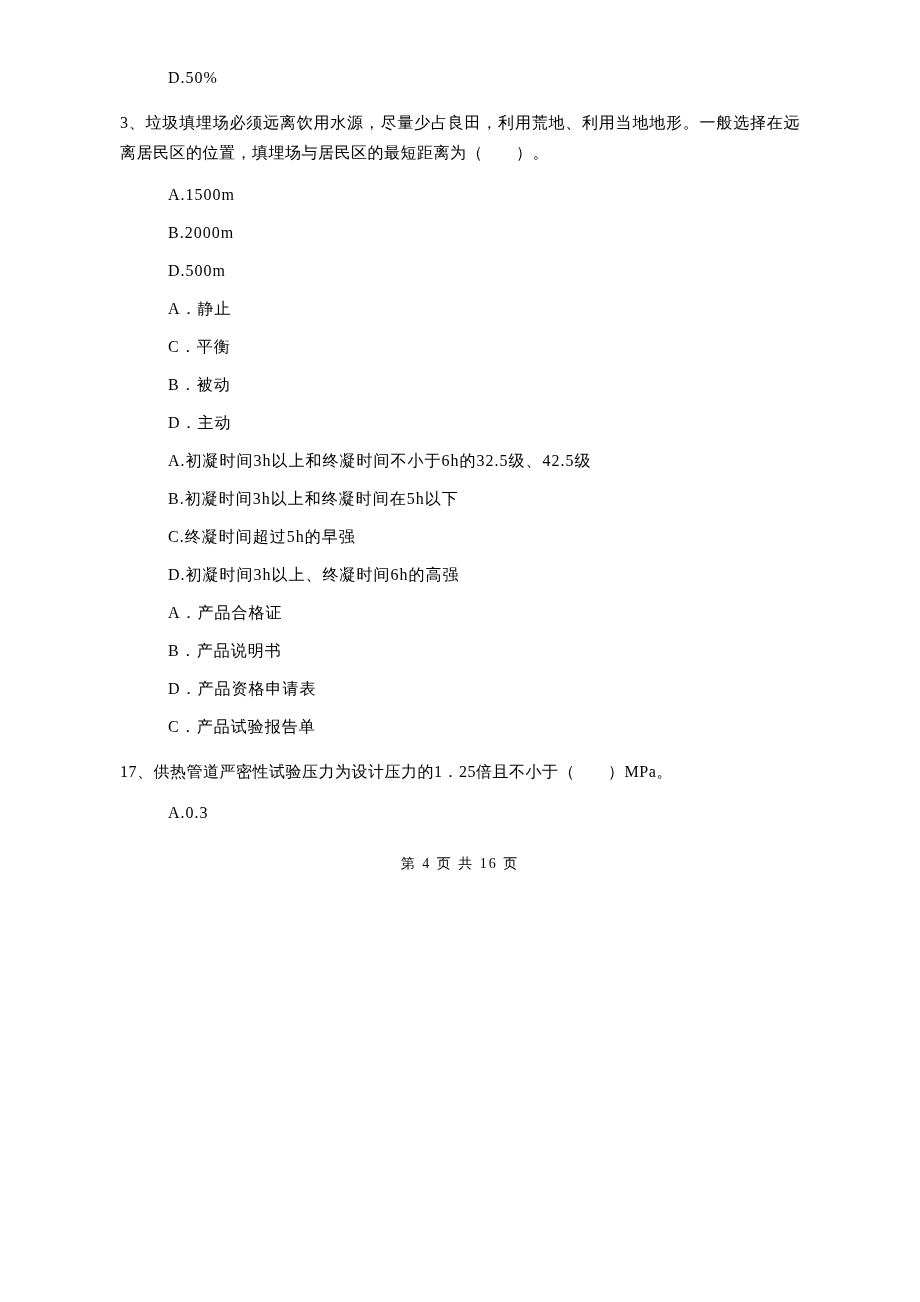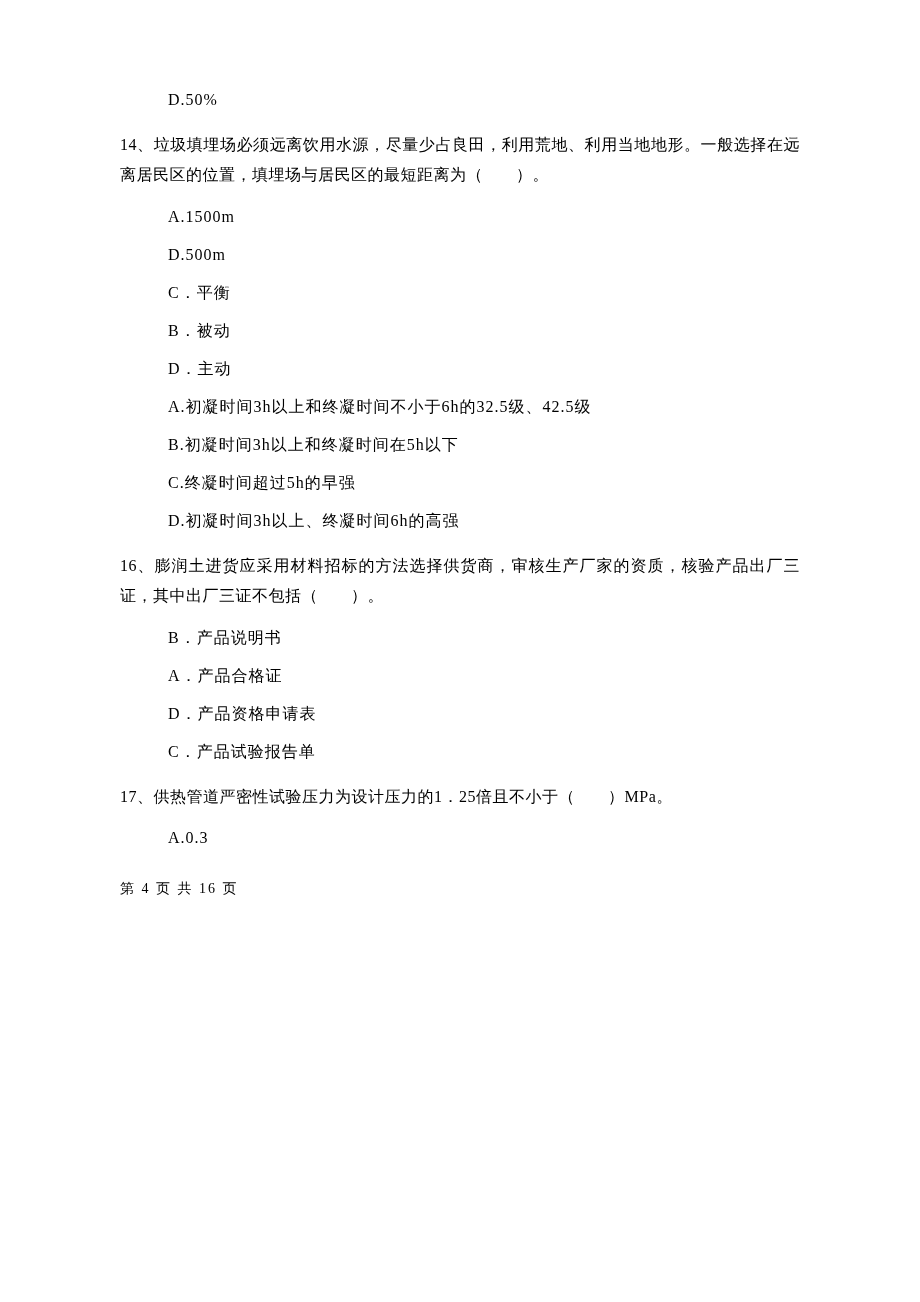--- a/index.html
+++ b/index.html
@@ -7,66 +7,67 @@
     padding: 0;
     background: #ffffff;
     font-family: "SimSun", "宋体", serif;
     font-size: 16px;
     line-height: 1.5;
     color: #000;
   }
   .page {
     width: 920px;
     min-height: 1302px;
-    padding: 74px 120px 40px 120px;
+    padding: 52px 120px 40px 120px;
     box-sizing: border-box;
     position: relative;
   }
   .option {
     margin: 14px 0 14px 48px;
     letter-spacing: 1px;
   }
   .question {
     margin: 18px 0 12px 0;
     text-align: justify;
     letter-spacing: 0.5px;
     line-height: 1.9;
   }
   .footer {
     left: 0;
     right: 0;
-    text-align: left;
+    text-align: center;
     font-size: 14px;
     letter-spacing: 2px;
     margin-top: 28px;
   }
 </style>
 </head>
 <body>
 
 <div class="page">
 
   <div class="option">D.50%</div>
 
-  <div class="question">14、垃圾填埋场必须远离饮用水源，尽量少占良田，利用荒地、利用当地地形。一般选择在远离居民区的位置，填埋场与居民区的最短距离为（　　）。</div>
+  <div class="question">3、垃圾填埋场必须远离饮用水源，尽量少占良田，利用荒地、利用当地地形。一般选择在远离居民区的位置，填埋场与居民区的最短距离为（　　）。</div>
   <div class="option">A.1500m</div>
+  <div class="option">B.2000m</div>
   <div class="option">D.500m</div>
 
+  <div class="option">A．静止</div>
   <div class="option">C．平衡</div>
   <div class="option">B．被动</div>
   <div class="option">D．主动</div>
 
   <div class="option">A.初凝时间3h以上和终凝时间不小于6h的32.5级、42.5级</div>
   <div class="option">B.初凝时间3h以上和终凝时间在5h以下</div>
   <div class="option">C.终凝时间超过5h的早强</div>
   <div class="option">D.初凝时间3h以上、终凝时间6h的高强</div>
 
-  <div class="question">16、膨润土进货应采用材料招标的方法选择供货商，审核生产厂家的资质，核验产品出厂三证，其中出厂三证不包括（　　）。</div>
+  <div class="option">A．产品合格证</div>
   <div class="option">B．产品说明书</div>
-  <div class="option">A．产品合格证</div>
   <div class="option">D．产品资格申请表</div>
   <div class="option">C．产品试验报告单</div>
 
   <div class="question">17、供热管道严密性试验压力为设计压力的1．25倍且不小于（　　）MPa。</div>
   <div class="option">A.0.3</div>
 
   <div class="footer">第 4 页 共 16 页</div>
 </div>
 
 </body></html>

